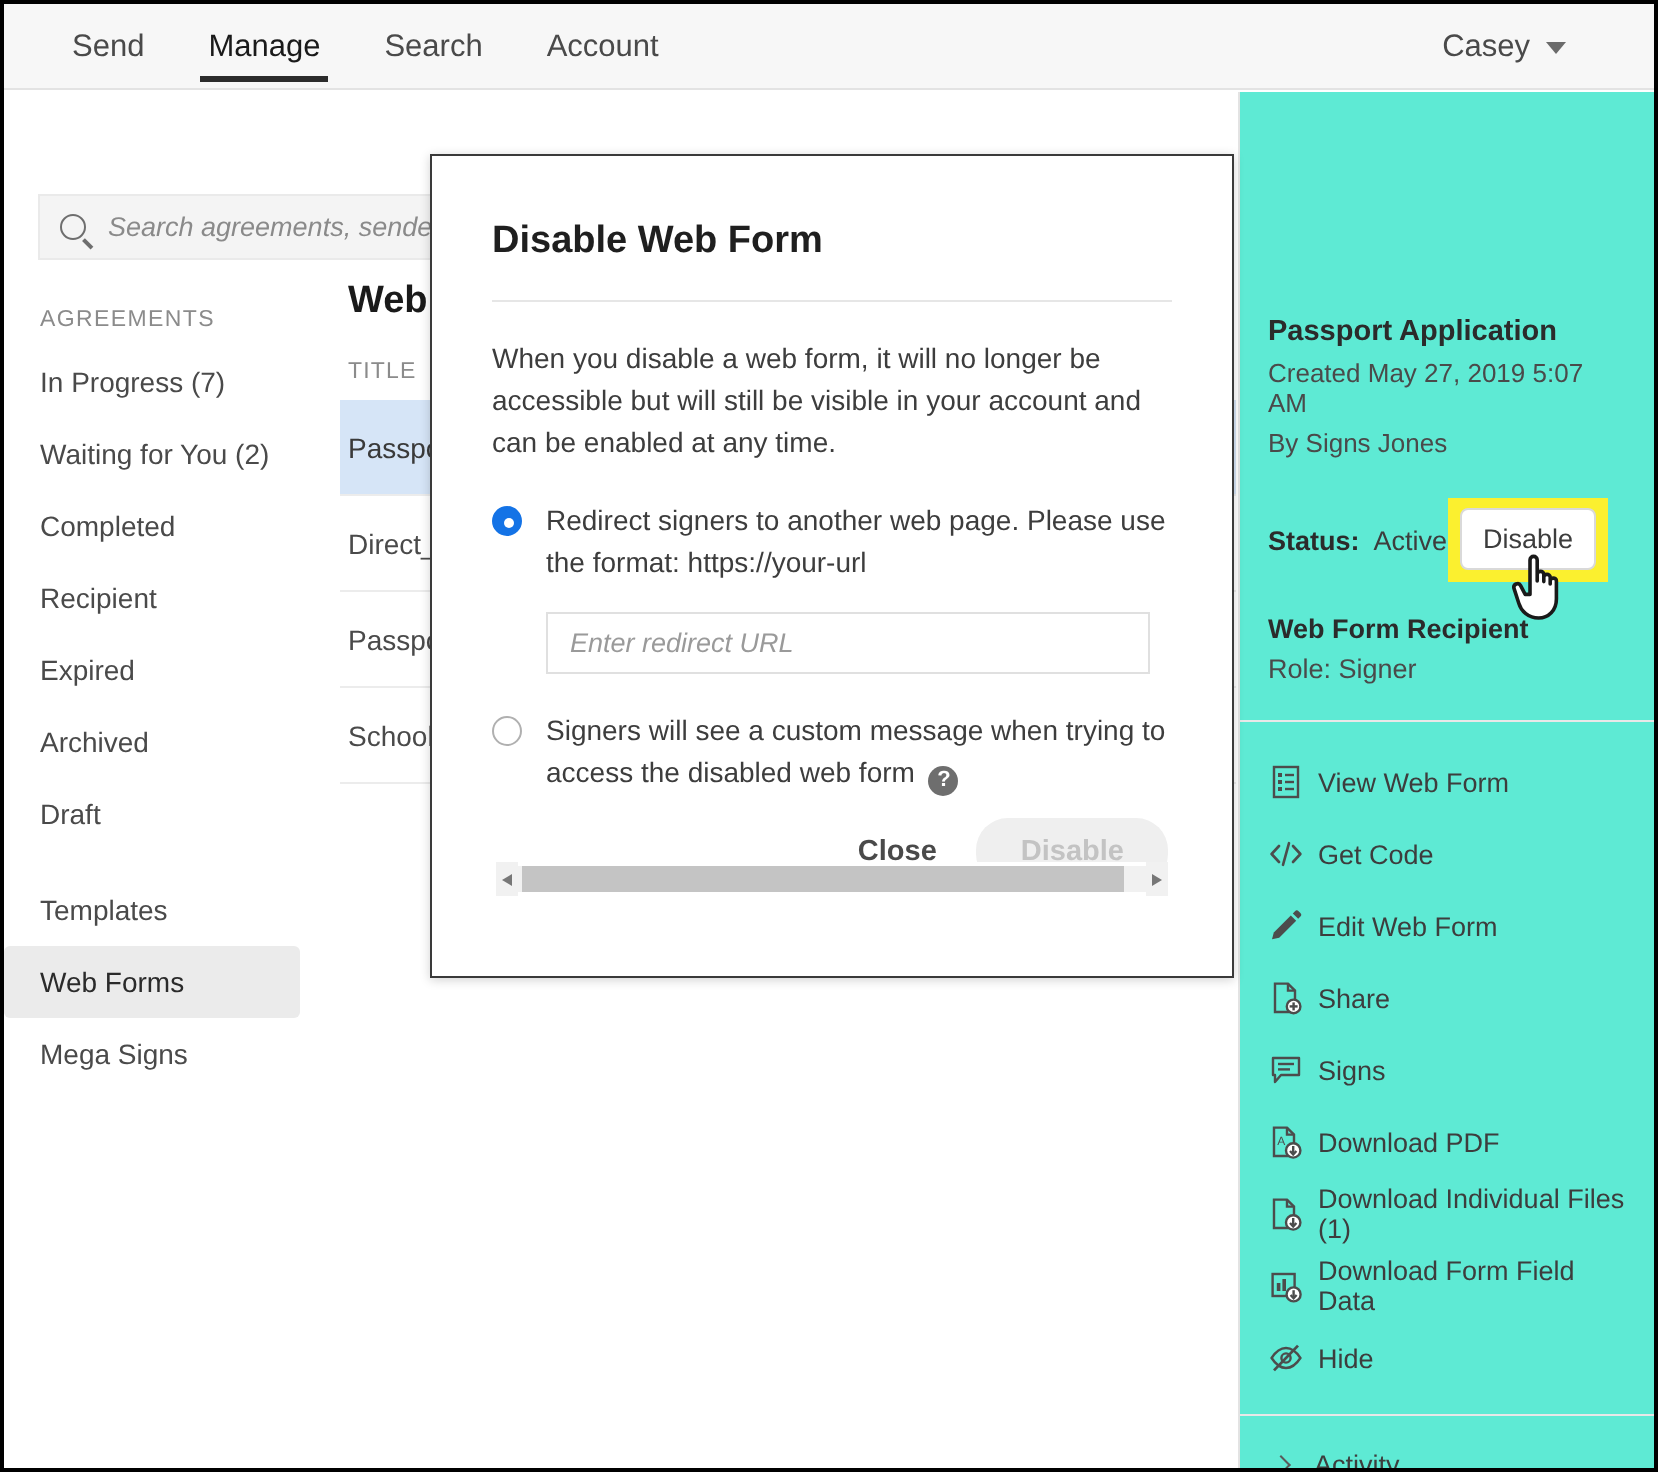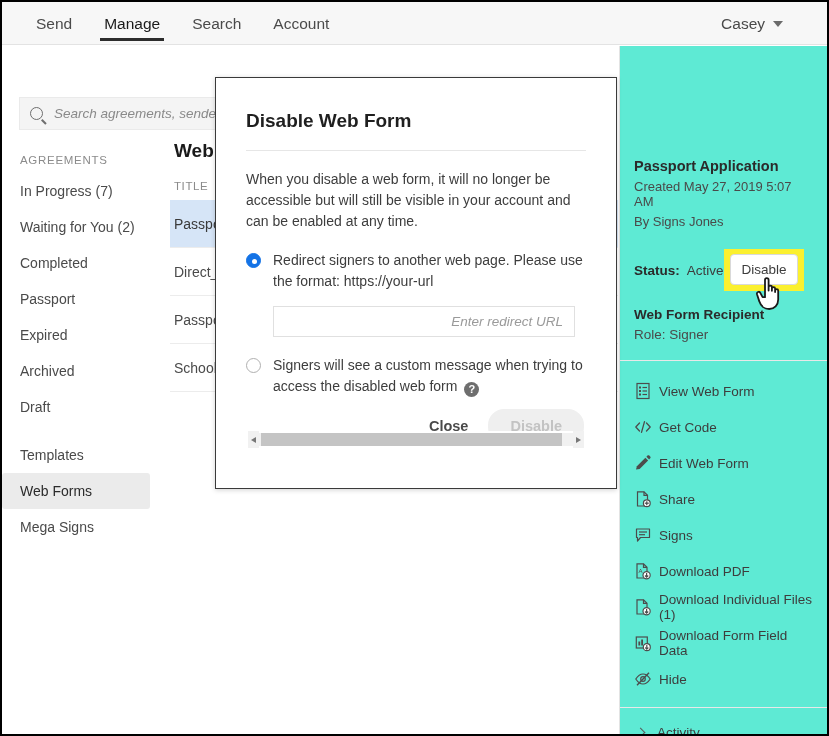--- a/index.html
+++ b/index.html
@@ -215,21 +215,20 @@
   .radio-label { font-size: 14px; line-height: 21px; color: #3d3d3d; }
 
   #redirect-input {
     margin: 14px 0 0 27px;
     width: 302px; height: 31px;
     border: 1px solid #e0e0e0; background: #fff;
     padding: 0 11px;
     font-family: "Liberation Sans", sans-serif;
     font-size: 13.5px; font-style: italic; color: #0369a1;
     outline: none;
-    text-align: right;
   }
   #redirect-input::placeholder { color: #9a9a9a; font-style: italic; opacity: 1; }
 
   .help-ico {
     display: inline-flex; align-items: center; justify-content: center;
     width: 15px; height: 15px; border-radius: 50%;
     background: #6e6e6e; color: #fff;
     font-size: 11px; font-weight: bold;
     vertical-align: -2px; margin-left: 7px; cursor: pointer;
   }
@@ -302,21 +301,21 @@
   <div id="searchbar">
     <span class="mag"></span>
     <input id="searchinput" type="text" placeholder="Search agreements, senders, r" style="">
   </div>
 
   <div id="sidebar">
     <div class="section-hdr">AGREEMENTS</div>
     <div class="side-item">In Progress (7)</div>
     <div class="side-item">Waiting for You (2)</div>
     <div class="side-item">Completed</div>
-    <div class="side-item">Passport</div>
+    <div class="side-item">Recipient</div>
     <div class="side-item">Expired</div>
     <div class="side-item">Archived</div>
     <div class="side-item">Draft</div>
     <div class="side-gap"></div>
     <div class="side-item">Templates</div>
     <div class="side-item selected">Web Forms</div>
     <div class="side-item">Mega Signs</div>
   </div>
 
   <div id="mainlist">

